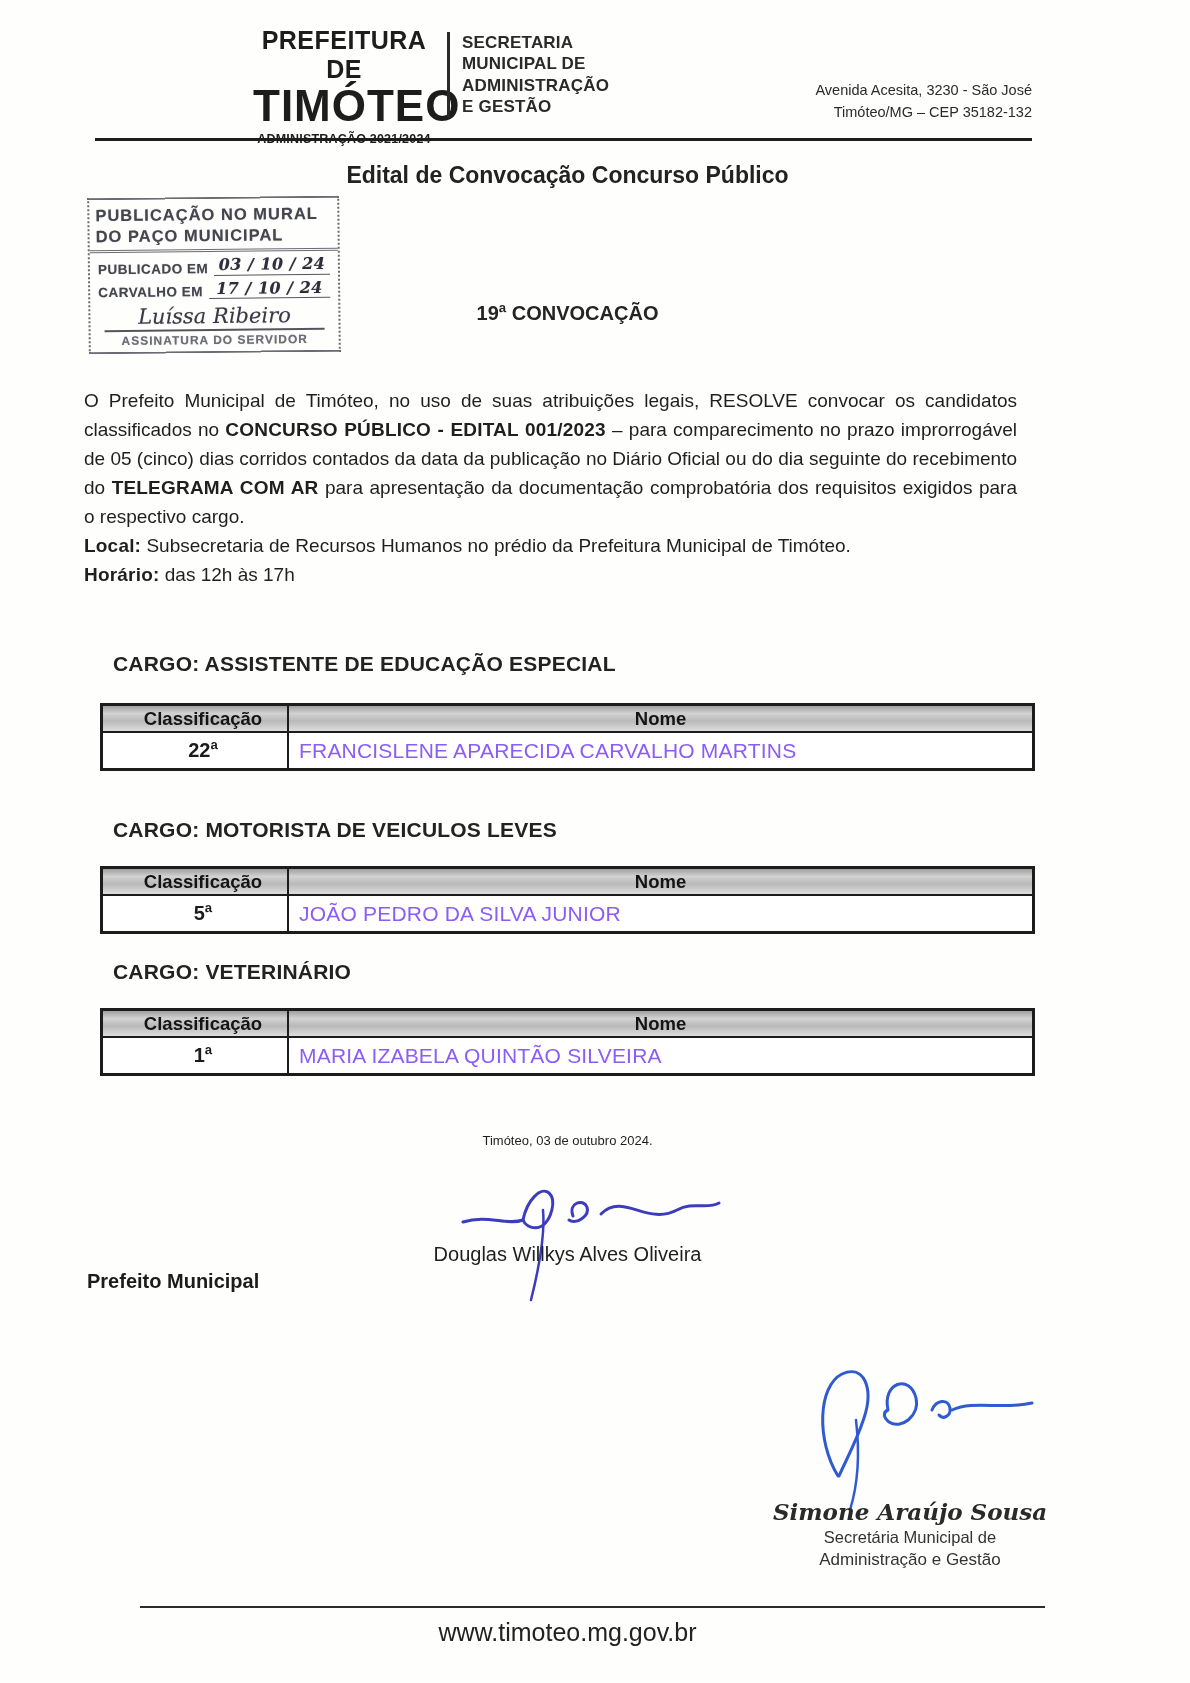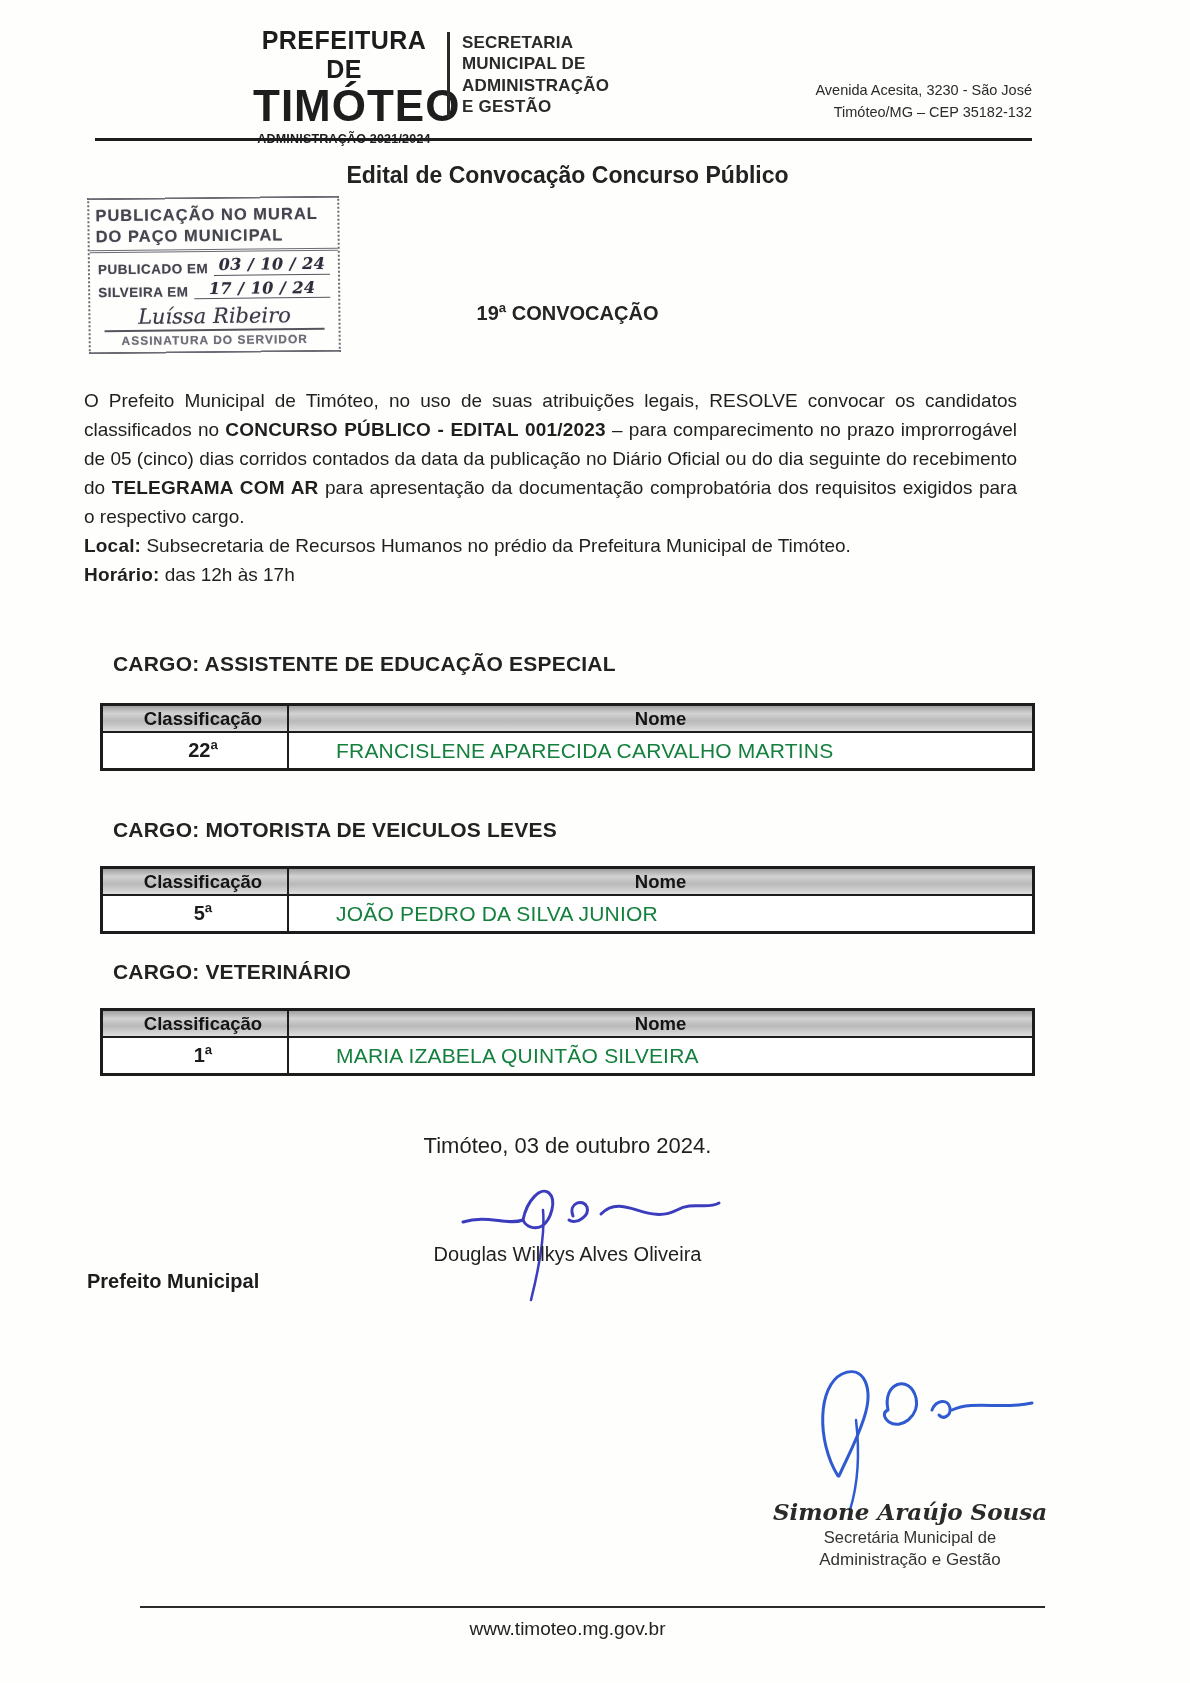--- a/index.html
+++ b/index.html
@@ -48,35 +48,35 @@
   
   .cargo { position:absolute; left:113px; font-size:21px; font-weight:bold; color:#222; letter-spacing:.2px; }
   .table { position:absolute; left:100px; width:935px; border:3px solid #1c1c1c; background:#fff; }
   .thead { display:flex; height:27px; border-bottom:2px solid #1c1c1c;
     background:linear-gradient(180deg,#9f9f9f 0%,#d2d2d2 30%,#b9b9b9 60%,#dddddd 100%); }
   .trow { display:flex; height:35px; background:#fff; }
   .cell-c { width:170px; border-right:2px solid #1c1c1c; display:flex; align-items:center; justify-content:center;margin-left:16px; }
   .cell-n { flex:1; display:flex; align-items:center; }
   .thead .cell-c, .thead .cell-n { font-weight:bold; font-size:18.5px; color:#141414; justify-content:center; }
   .trow .cell-c { font-weight:bold; font-size:20px; }
-  .trow .cell-n { font-size:21px; letter-spacing:.2px; color:#15803d;margin-left:47px; }
+  .trow .cell-n { font-size:21px; padding-left:10px; letter-spacing:.2px; color:#8b5cf6; }
 
   
-  .date-line { position:absolute; left:100px; top:1133px; width:935px; text-align:center; font-size:22px; color:#1f1f1f; }
+  .date-line { position:absolute; left:100px; top:1133px; width:935px; text-align:center; font-size:13px; color:#1f1f1f; }
   .sig1-svg { position:absolute; left:455px; top:1170px; pointer-events:none; }
   .sig1-name { position:absolute; left:100px; top:1243px; width:935px; text-align:center; font-size:20px; color:#1f1f1f; }
   .sig1-title { position:absolute; left:87px; top:1270px; width:935px; text-align:left; font-size:20px; font-weight:bold; color:#1c1c1c; }
   .sig2-svg { position:absolute; left:798px; top:1358px; pointer-events:none; }
   .sig2-name { position:absolute; left:760px; top:1498px; width:300px; text-align:center; font-family:"DejaVu Serif", serif; font-style:italic; font-size:23px; color:#2a2a2a;font-weight:bold; }
   .sig2-t1 { position:absolute; left:760px; top:1528px; width:300px; text-align:center; font-size:16.5px; color:#333; }
   .sig2-t2 { position:absolute; left:760px; top:1550px; width:300px; text-align:center; font-size:17px; color:#333; }
 
   
   .ftr-rule { position:absolute; left:140px; top:1606px; width:905px; height:2px; background:#2c2c2c; }
-  .ftr-site { position:absolute; left:100px; top:1618px; width:935px; text-align:center; font-size:19px; color:#222; }
+  .ftr-site { position:absolute; left:100px; top:1618px; width:935px; text-align:center; font-size:25px; color:#222; }
 
   svg .ink1 { stroke:#3c3cbe; }
   svg .ink2 { stroke:#2f5ad0; }
   svg path { fill:none; stroke-linecap:round; stroke-linejoin:round; }
 </style>
 </head>
 <body>
 
 <div class="page">
 
@@ -108,21 +108,21 @@
   <div class="stamp">
     <div class="stamp-head">
       <div>PUBLICAÇÃO NO MURAL</div>
       <div>DO  PAÇO  MUNICIPAL</div>
     </div>
     <div class="stamp-row">
       <span>PUBLICADO EM</span>
       <span class="stamp-hand">03 / 10 / 24</span>
     </div>
     <div class="stamp-row">
-      <span>SILVEIRA  EM</span>
+      <span>CARVALHO  EM</span>
       <span class="stamp-hand">17 / 10 / 24</span>
     </div>
     <div class="stamp-sig">Luíssa Ribeiro</div>
     <div class="stamp-cap">ASSINATURA DO SERVIDOR</div>
   </div>
 
   <div class="convocation">19ª CONVOCAÇÃO</div>
 
   <div class="body-text">
     <div><span>O Prefeito Municipal de Timóteo, no uso de suas atribuições legais, RESOLVE convocar os candidatos classificados no </span><b>CONCURSO PÚBLICO - EDITAL  001/2023</b><span> – para comparecimento no prazo improrrogável de 05 (cinco) dias corridos contados da data da publicação no Diário Oficial ou do dia seguinte do recebimento do </span><b>TELEGRAMA COM AR</b><span> para apresentação da documentação comprobatória dos requisitos exigidos para o respectivo cargo.</span></div>

